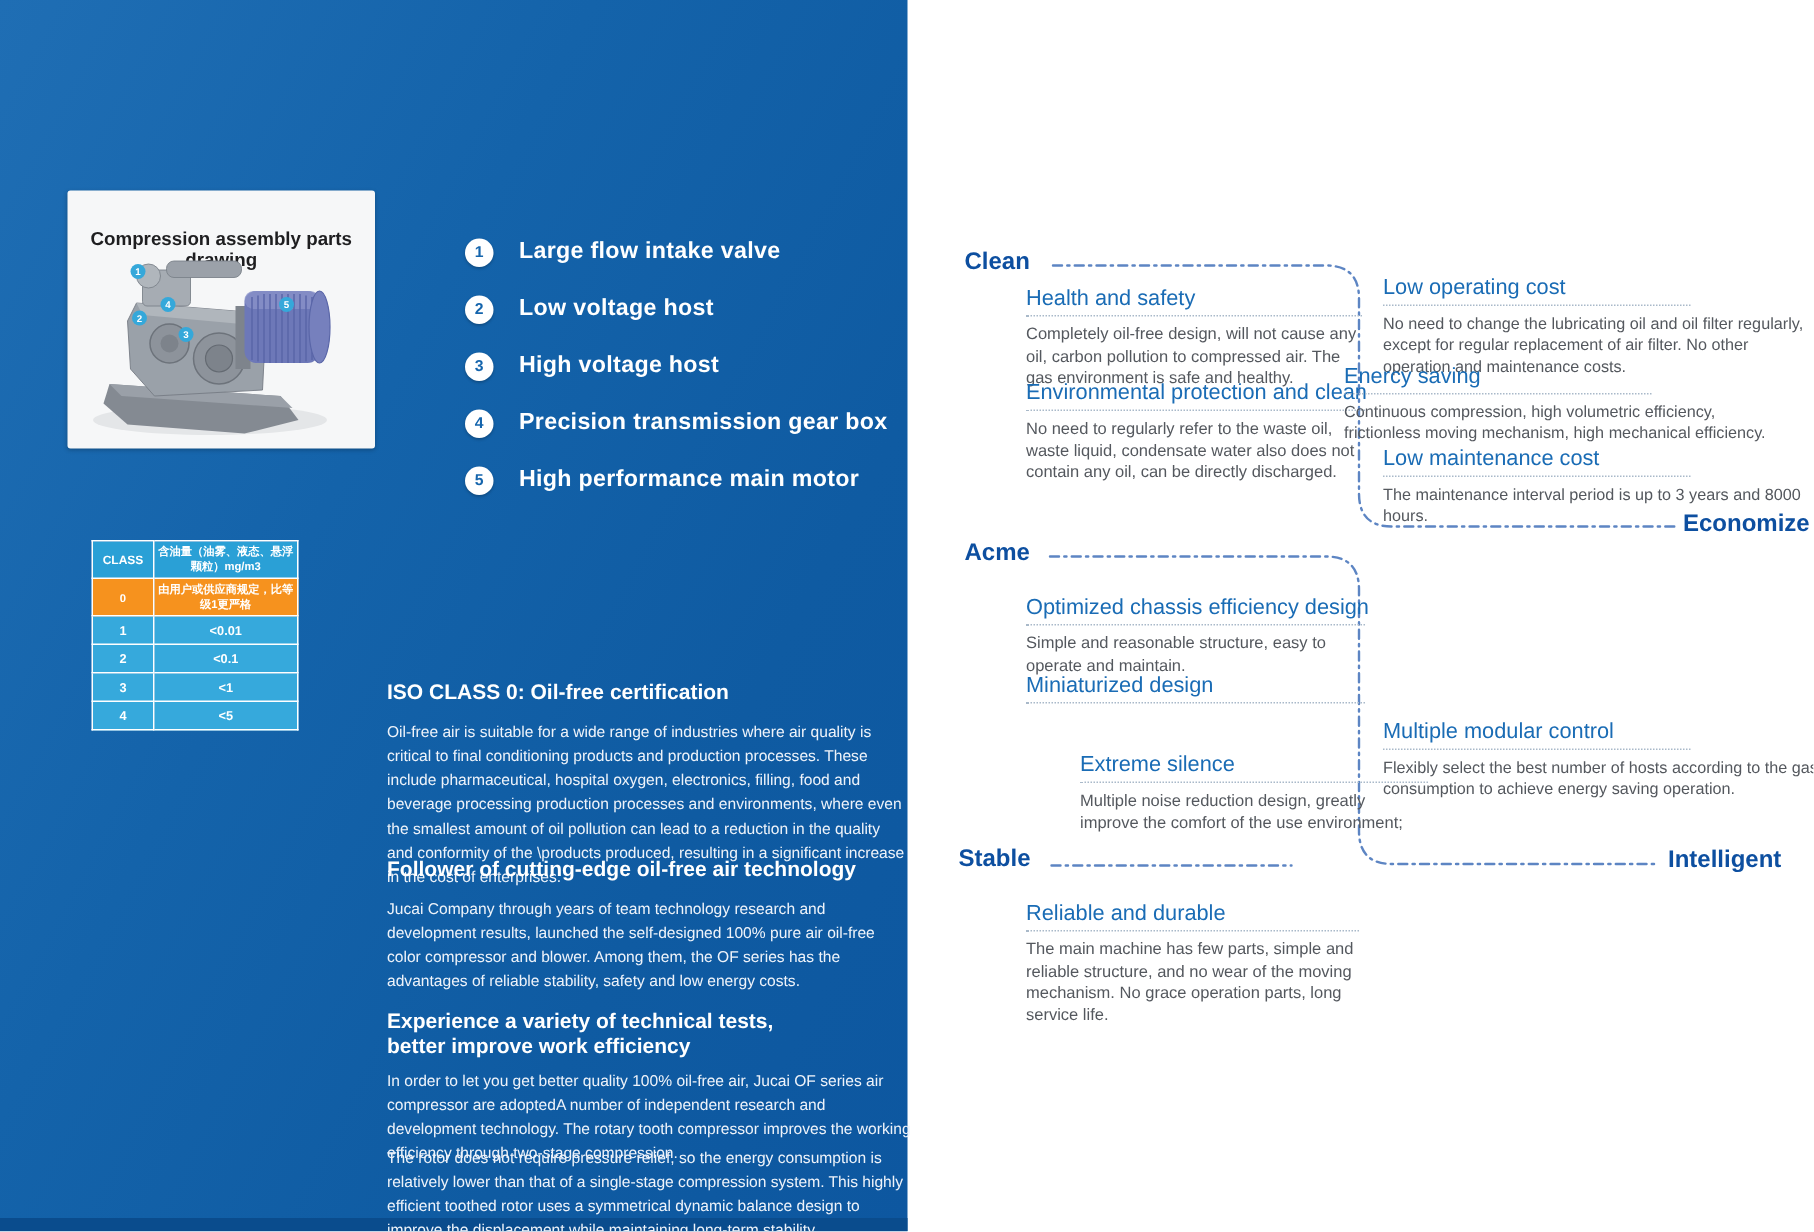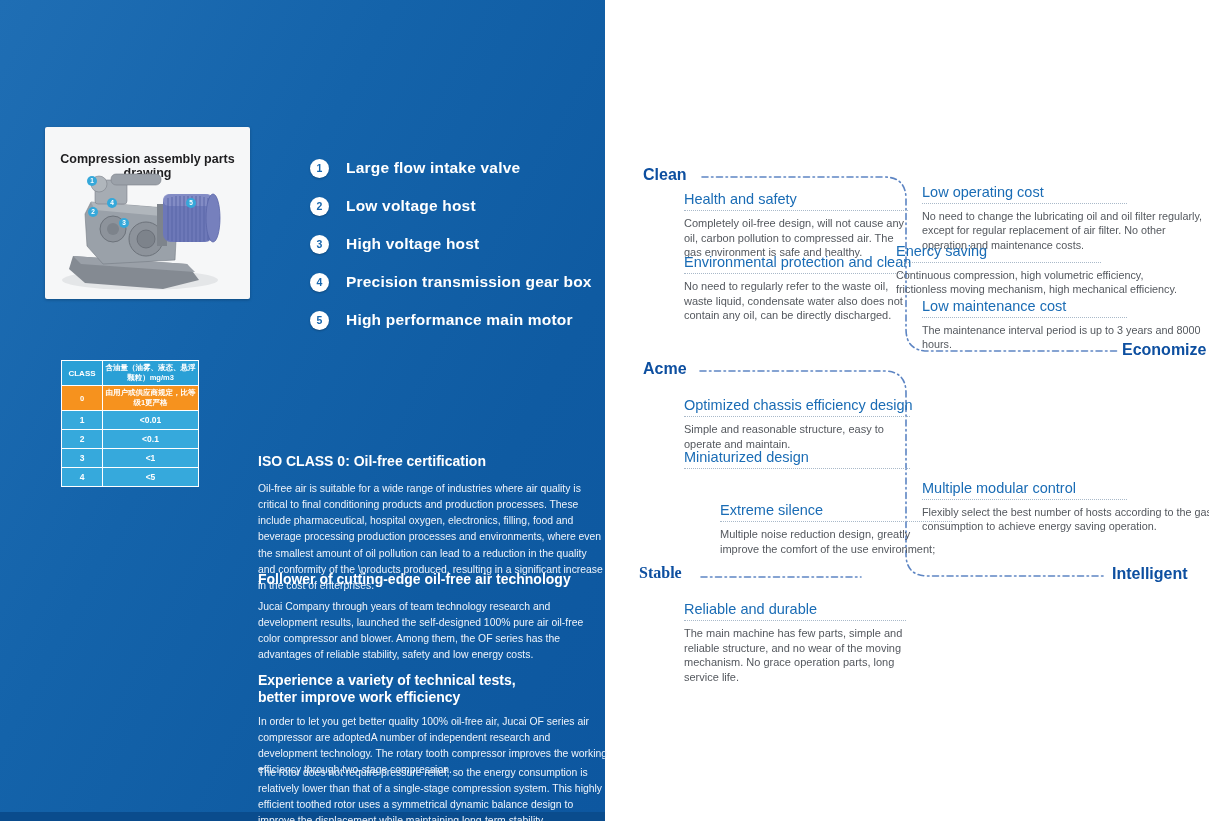--- a/index.html
+++ b/index.html
@@ -194,21 +194,21 @@
     <g fill="none" stroke="#5d85c3" stroke-width="1.6" stroke-dasharray="6 3.5 1.5 3.5" stroke-linecap="round">
       <path d="M 702 177 L 884 177 Q 906 177 906 199 L 906 329 Q 906 351 928 351 L 1117 351"></path>
       <path d="M 700 371 L 884 371 Q 906 371 906 393 L 906 554 Q 906 576 928 576 L 1105 576"></path>
       <path d="M 701 577 L 861 577"></path>
     </g>
   </svg>
 
   <div class="abs corner-label" style="left:643px;top:166px;">Clean</div>
   <div class="abs corner-label" style="left:1122px;top:341px;">Economize</div>
   <div class="abs corner-label" style="left:643px;top:360px;">Acme</div>
-  <div class="abs corner-label" style="left:639px;top:564px;font-family:Liberation Serif, serif;">Stable</div>
+  <div class="abs corner-label" style="left:639px;top:564px;">Stable</div>
   <div class="abs corner-label" style="left:1112px;top:565px;">Intelligent</div>
 
   <div class="abs feature" style="left:684px;top:191px;width:224px;">
     <div class="f-title">Health and safety</div>
     <div class="f-rule"></div>
     <div class="f-body">Completely oil-free design, will not cause any oil, carbon pollution to compressed air. The gas environment is safe and healthy.</div>
   </div>
   <div class="abs feature" style="left:684px;top:254px;width:226px;">
     <div class="f-title">Environmental protection and clean</div>
     <div class="f-rule"></div>

